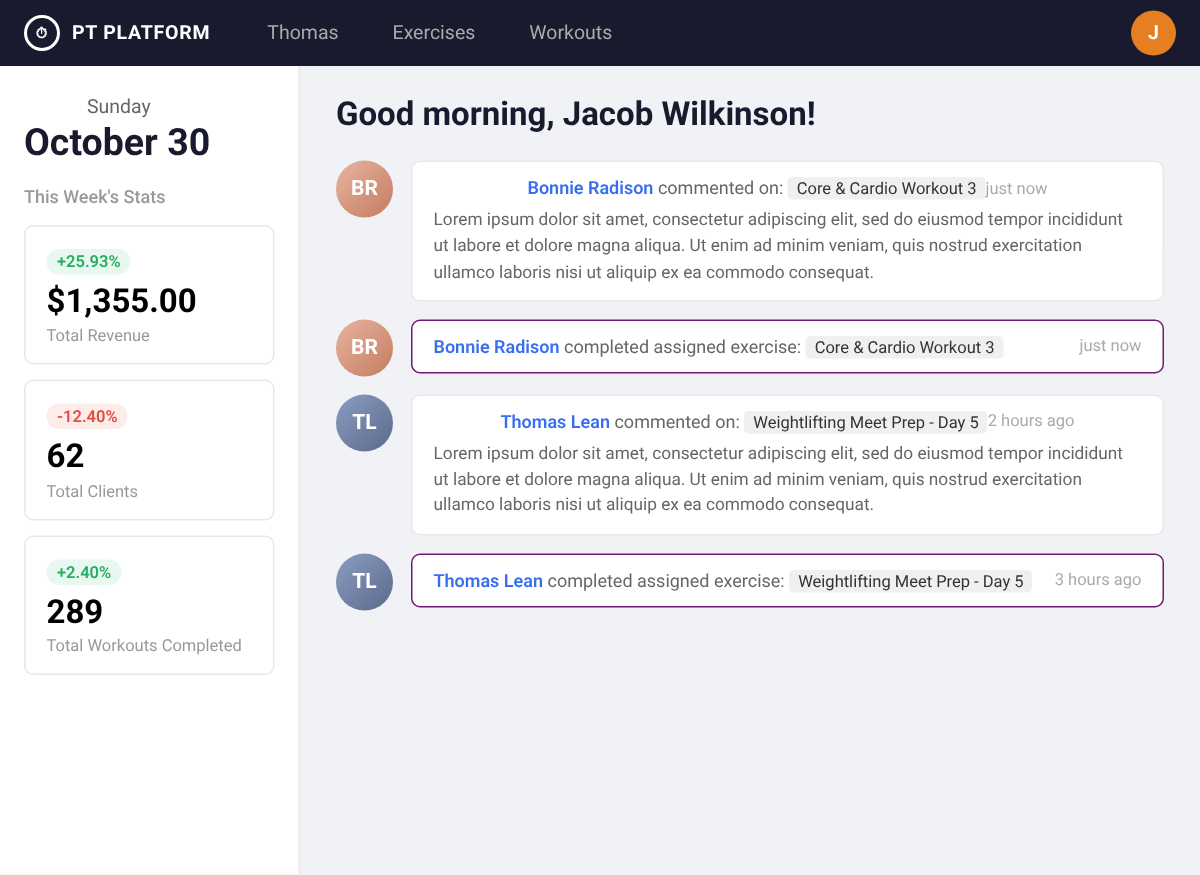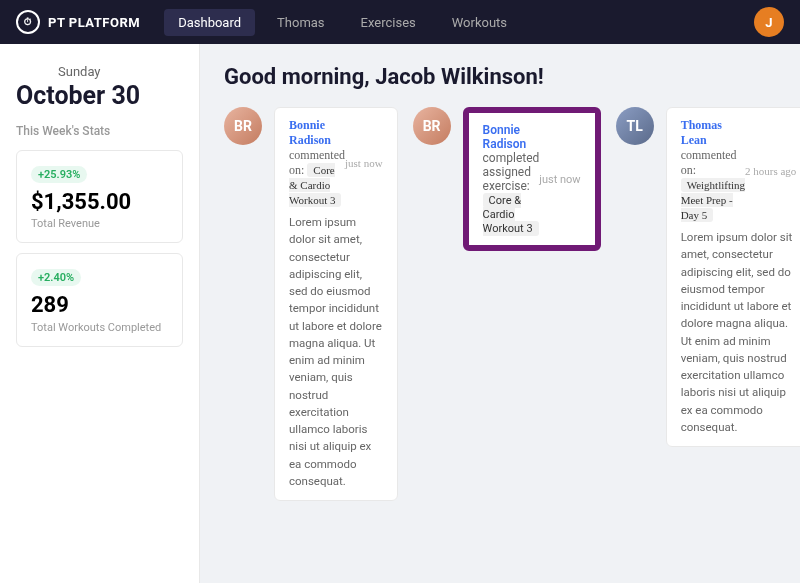--- a/index.html
+++ b/index.html
@@ -145,21 +145,21 @@
       overflow-y: auto;
     }
     .content-title {
       font-size: 22px;
       font-weight: 700;
       color: #1a1a2e;
       margin-bottom: 18px;
     }
 
     
-    .feed { display: flex; flex-direction: row; gap: 15px; }
+    .feed { display: flex; flex-direction: column; gap: 0; }
 
     .feed-item {
       display: flex;
       gap: 12px;
       margin-bottom: 12px;
       align-items: flex-start;
     }
     .feed-avatar {
       width: 38px;
       height: 38px;
@@ -181,24 +181,23 @@
     .feed-body { flex: 1; }
 
     .feed-card {
       background: white;
       border: 1px solid #e8e8e8;
       border-radius: 6px;
       padding: 10px 14px;
     }
     .feed-header {
       display: flex;
-      justify-content: space-between;
+      justify-content: center;
       align-items: center;
       margin-bottom: 6px;
-      font-family: Liberation Serif, serif;
     }
     .feed-meta {
       font-size: 12px;
       color: #555;
     }
     .feed-meta .name {
       color: #3a6ef0;
       font-weight: 600;
     }
     .feed-meta .action { color: #666; }
@@ -215,62 +214,66 @@
       white-space: nowrap;
     }
     .feed-text {
       font-size: 11.5px;
       color: #666;
       line-height: 1.5;
     }
 
     .feed-simple {
       background: white;
-      border: 6px solid #701a75;
+      border: 1px solid #701a75;
       border-radius: 6px;
       padding: 10px 14px;
       display: flex;
       justify-content: space-between;
       align-items: center;
     }
 
     
     .content::-webkit-scrollbar { width: 4px; }
     .content::-webkit-scrollbar-track { background: transparent; }
     .content::-webkit-scrollbar-thumb { background: #ccc; border-radius: 2px; }
   </style>
 </head>
 <body>
 
 <nav class="navbar">
   <div class="nav-logo">
     <div class="nav-logo-icon">⏱</div>
     <span>PT PLATFORM</span>
   </div>
-  <a class="nav-item active">Dashboard</a>
   <a class="nav-item">Thomas</a>
   <a class="nav-item">Exercises</a>
   <a class="nav-item">Workouts</a>
   <div class="nav-spacer"></div>
   <div class="nav-avatar">J</div>
 </nav>
 
 <div class="main-layout">
 
   <aside class="sidebar">
     <div class="sidebar-date-label">Sunday</div>
     <div class="sidebar-date">October 30</div>
     <div class="sidebar-section-title">This Week's Stats</div>
 
     <div class="stat-card">
       <div class="stat-badge up">+25.93%</div>
       <div class="stat-value">$1,355.00</div>
       <div class="stat-label">Total Revenue</div>
     </div>
 
+    <div class="stat-card">
+      <div class="stat-badge down">-12.40%</div>
+      <div class="stat-value">62</div>
+      <div class="stat-label">Total Clients</div>
+    </div>
 
     <div class="stat-card">
       <div class="stat-badge up">+2.40%</div>
       <div class="stat-value">289</div>
       <div class="stat-label">Total Workouts Completed</div>
     </div>
   </aside>
 
   <main class="content">
     <h1 class="content-title">Good morning, Jacob Wilkinson!</h1>
@@ -304,17 +307,23 @@
               <div class="feed-header">
                 <div class="feed-meta"><span class="name">Thomas Lean</span> <span class="action">commented on:</span> <span class="exercise">Weightlifting Meet Prep - Day 5</span></div>
                 <div class="feed-time">2 hours ago</div>
               </div>
               <div class="feed-text">Lorem ipsum dolor sit amet, consectetur adipiscing elit, sed do eiusmod tempor incididunt ut labore et dolore magna aliqua. Ut enim ad minim veniam, quis nostrud exercitation ullamco laboris nisi ut aliquip ex ea commodo consequat.</div>
             </div>
           </div>
         </div>
         <div class="feed-item">
           <div class="feed-avatar thomas">TL</div>
+          <div class="feed-body">
+            <div class="feed-simple">
+              <div class="feed-meta"><span class="name">Thomas Lean</span> <span class="action">completed assigned exercise:</span> <span class="exercise">Weightlifting Meet Prep - Day 5</span></div>
+              <div class="feed-time">3 hours ago</div>
+            </div>
+          </div>
         </div>
       </div>
   </main>
 
 </div>
 
 </body></html>

